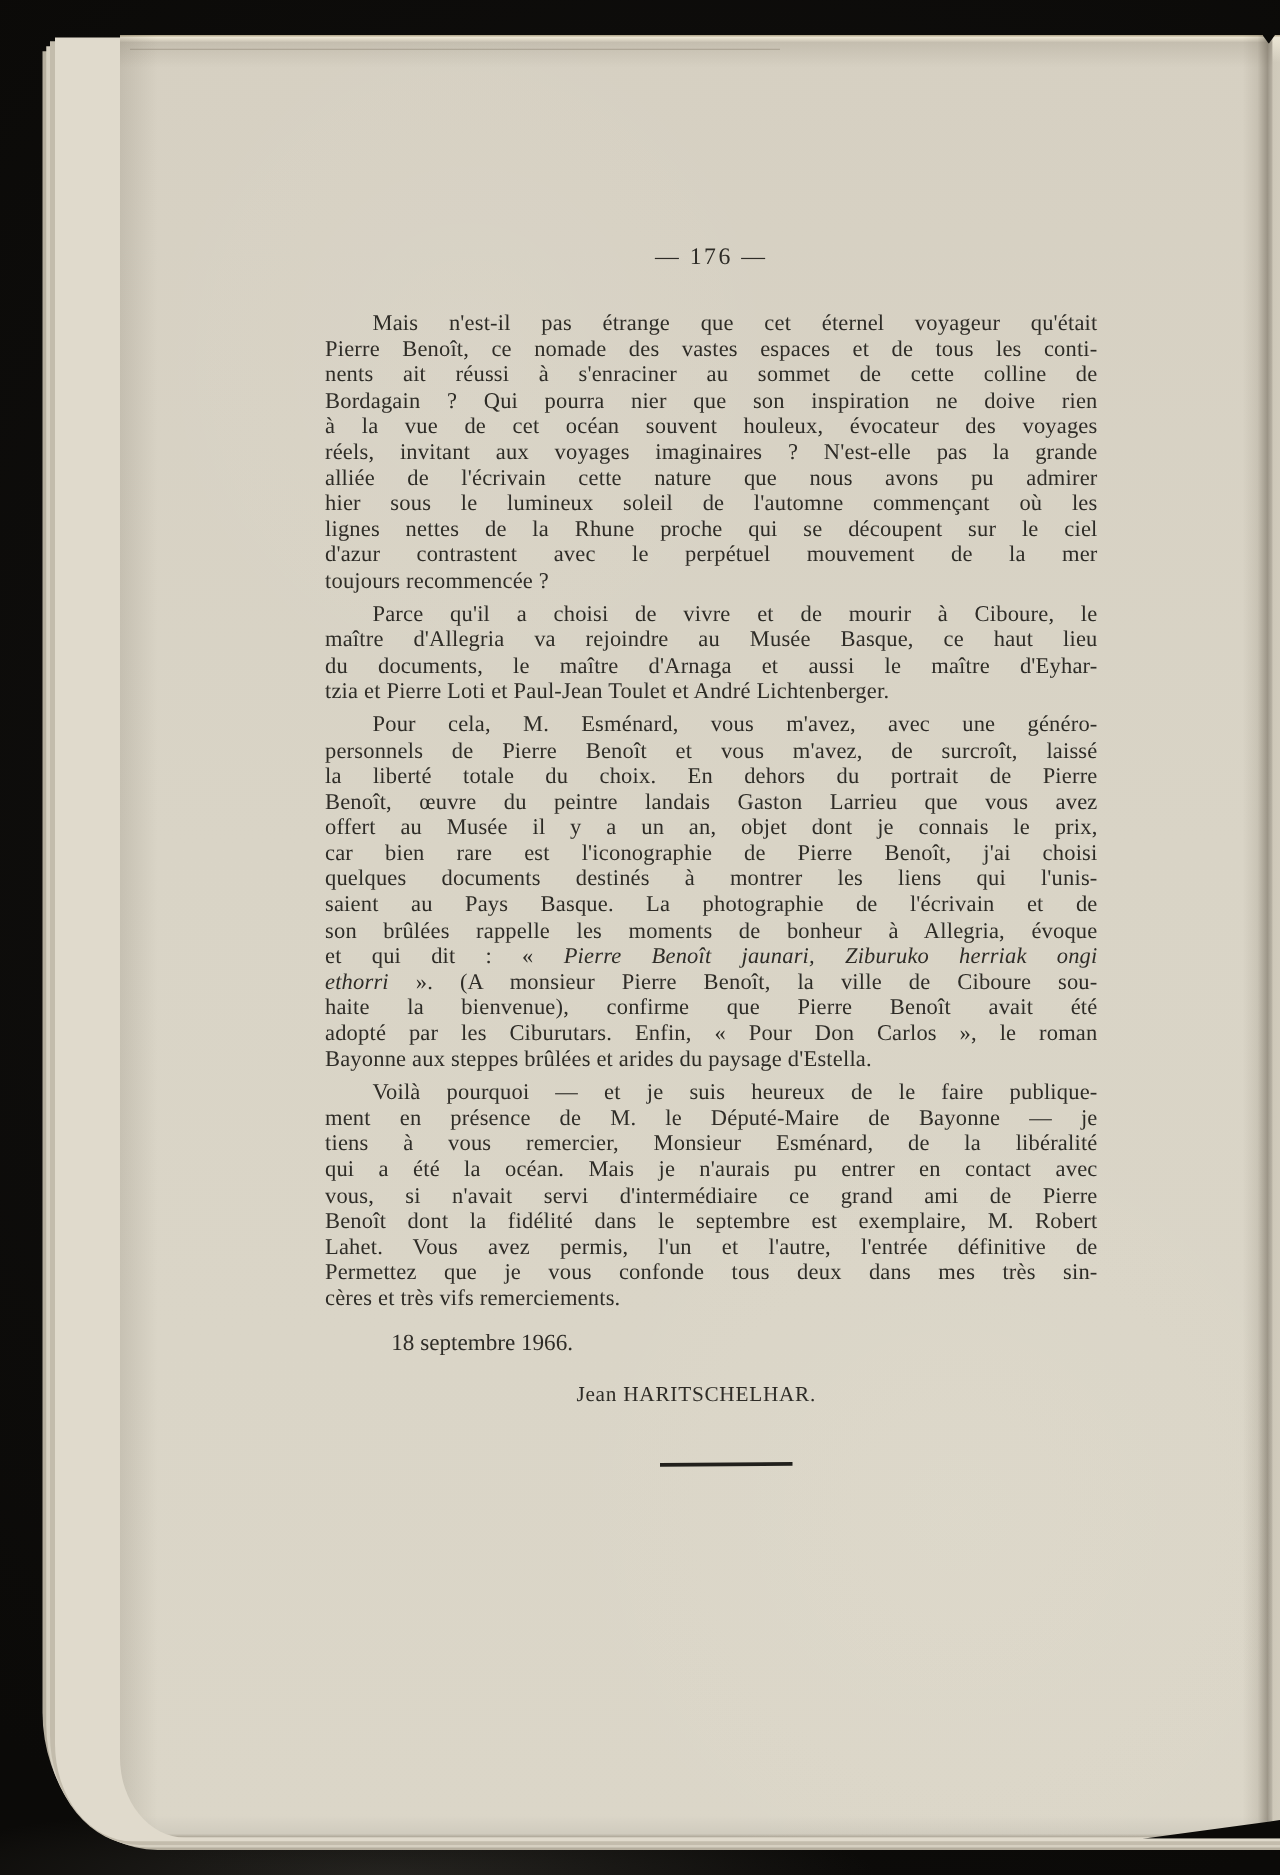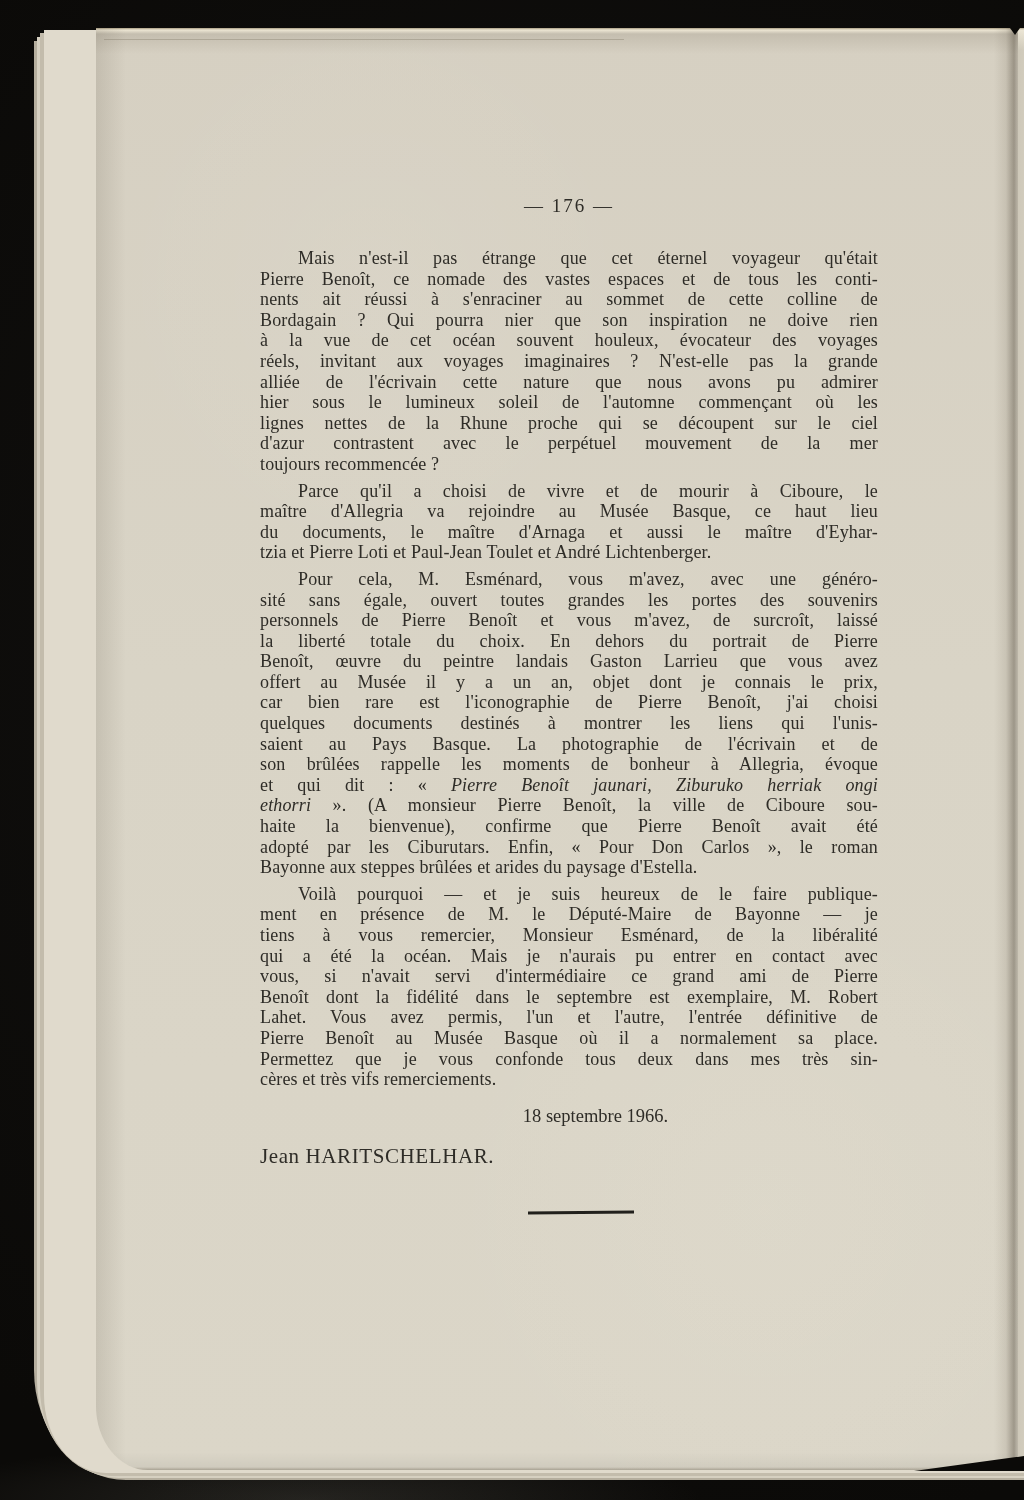--- a/index.html
+++ b/index.html
@@ -74,22 +74,22 @@
   #paragraphs { margin-top:31px; }
   .para { margin:0 0 6px 0; }
   .line {
     font-size:18px; line-height:20.6px; letter-spacing:0.15px;
     text-align:justify; text-align-last:justify;
   }
   .line.first { padding-left:38px; }
   .line.end { text-align-last:left; }
   .it { font-style:italic; }
 
-  .date { margin-top:15px; padding-left:53px; font-size:18.5px; line-height:22px;text-align:center; }
-  .signature { margin-top:17px; padding-right:24px; font-size:21px; line-height:25px; text-align:left; letter-spacing:0.6px; }
+  .date { margin-top:15px; padding-left:53px; font-size:18.5px; line-height:22px; }
+  .signature { margin-top:17px; padding-right:24px; font-size:17px; line-height:25px; text-align:center; letter-spacing:0.6px; }
   .end-rule {
     margin:42px auto 0 auto; width:106px; height:3px; background:#21201c;
     transform:translateX(12px) rotate(-0.5deg);
   }
 </style>
 </head>
 <body>
 
 <div class="photo">
   <div class="floor-shadow"></div>
@@ -126,21 +126,20 @@
             <div class="line end"><span>toujours recommencée ?</span></div>
           </div>
           <div class="para">
             <div class="line first"><span>Parce qu'il a choisi de vivre et de mourir à Ciboure, le</span></div>
             <div class="line"><span>maître d'Allegria va rejoindre au Musée Basque, ce haut lieu</span></div>
             <div class="line"><span>du documents, le maître d'Arnaga et aussi le maître d'Eyhar-</span></div>
             <div class="line end"><span>tzia et Pierre Loti et Paul-Jean Toulet et André Lichtenberger.</span></div>
           </div>
           <div class="para">
             <div class="line first"><span>Pour cela, M. Esménard, vous m'avez, avec une généro-</span></div>
-            <div class="line"><span>sité sans égale, ouvert toutes grandes les portes des souvenirs</span></div>
             <div class="line"><span>personnels de Pierre Benoît et vous m'avez, de surcroît, laissé</span></div>
             <div class="line"><span>la liberté totale du choix. En dehors du portrait de Pierre</span></div>
             <div class="line"><span>Benoît, œuvre du peintre landais Gaston Larrieu que vous avez</span></div>
             <div class="line"><span>offert au Musée il y a un an, objet dont je connais le prix,</span></div>
             <div class="line"><span>car bien rare est l'iconographie de Pierre Benoît, j'ai choisi</span></div>
             <div class="line"><span>quelques documents destinés à montrer les liens qui l'unis-</span></div>
             <div class="line"><span>saient au Pays Basque. La photographie de l'écrivain et de</span></div>
             <div class="line"><span>son brûlées rappelle les moments de bonheur à Allegria, évoque</span></div>
             <div class="line"><span>et qui dit : « </span><span class="it">Pierre Benoît jaunari, Ziburuko herriak ongi</span></div>
             <div class="line"><span class="it">ethorri</span><span> ». (A monsieur Pierre Benoît, la ville de Ciboure sou-</span></div>
@@ -149,21 +148,20 @@
             <div class="line end"><span>Bayonne aux steppes brûlées et arides du paysage d'Estella.</span></div>
           </div>
           <div class="para">
             <div class="line first"><span>Voilà pourquoi — et je suis heureux de le faire publique-</span></div>
             <div class="line"><span>ment en présence de M. le Député-Maire de Bayonne — je</span></div>
             <div class="line"><span>tiens à vous remercier, Monsieur Esménard, de la libéralité</span></div>
             <div class="line"><span>qui a été la océan. Mais je n'aurais pu entrer en contact avec</span></div>
             <div class="line"><span>vous, si n'avait servi d'intermédiaire ce grand ami de Pierre</span></div>
             <div class="line"><span>Benoît dont la fidélité dans le septembre est exemplaire, M. Robert</span></div>
             <div class="line"><span>Lahet. Vous avez permis, l'un et l'autre, l'entrée définitive de</span></div>
-            <div class="line"><span>Pierre Benoît au Musée Basque où il a normalement sa place.</span></div>
             <div class="line"><span>Permettez que je vous confonde tous deux dans mes très sin-</span></div>
             <div class="line end"><span>cères et très vifs remerciements.</span></div>
           </div>
         </div>
       <div class="date">18 septembre 1966.</div>
       <div class="signature">Jean HARITSCHELHAR.</div>
       <div class="end-rule"></div>
     </div>
   </div>
 </div>

